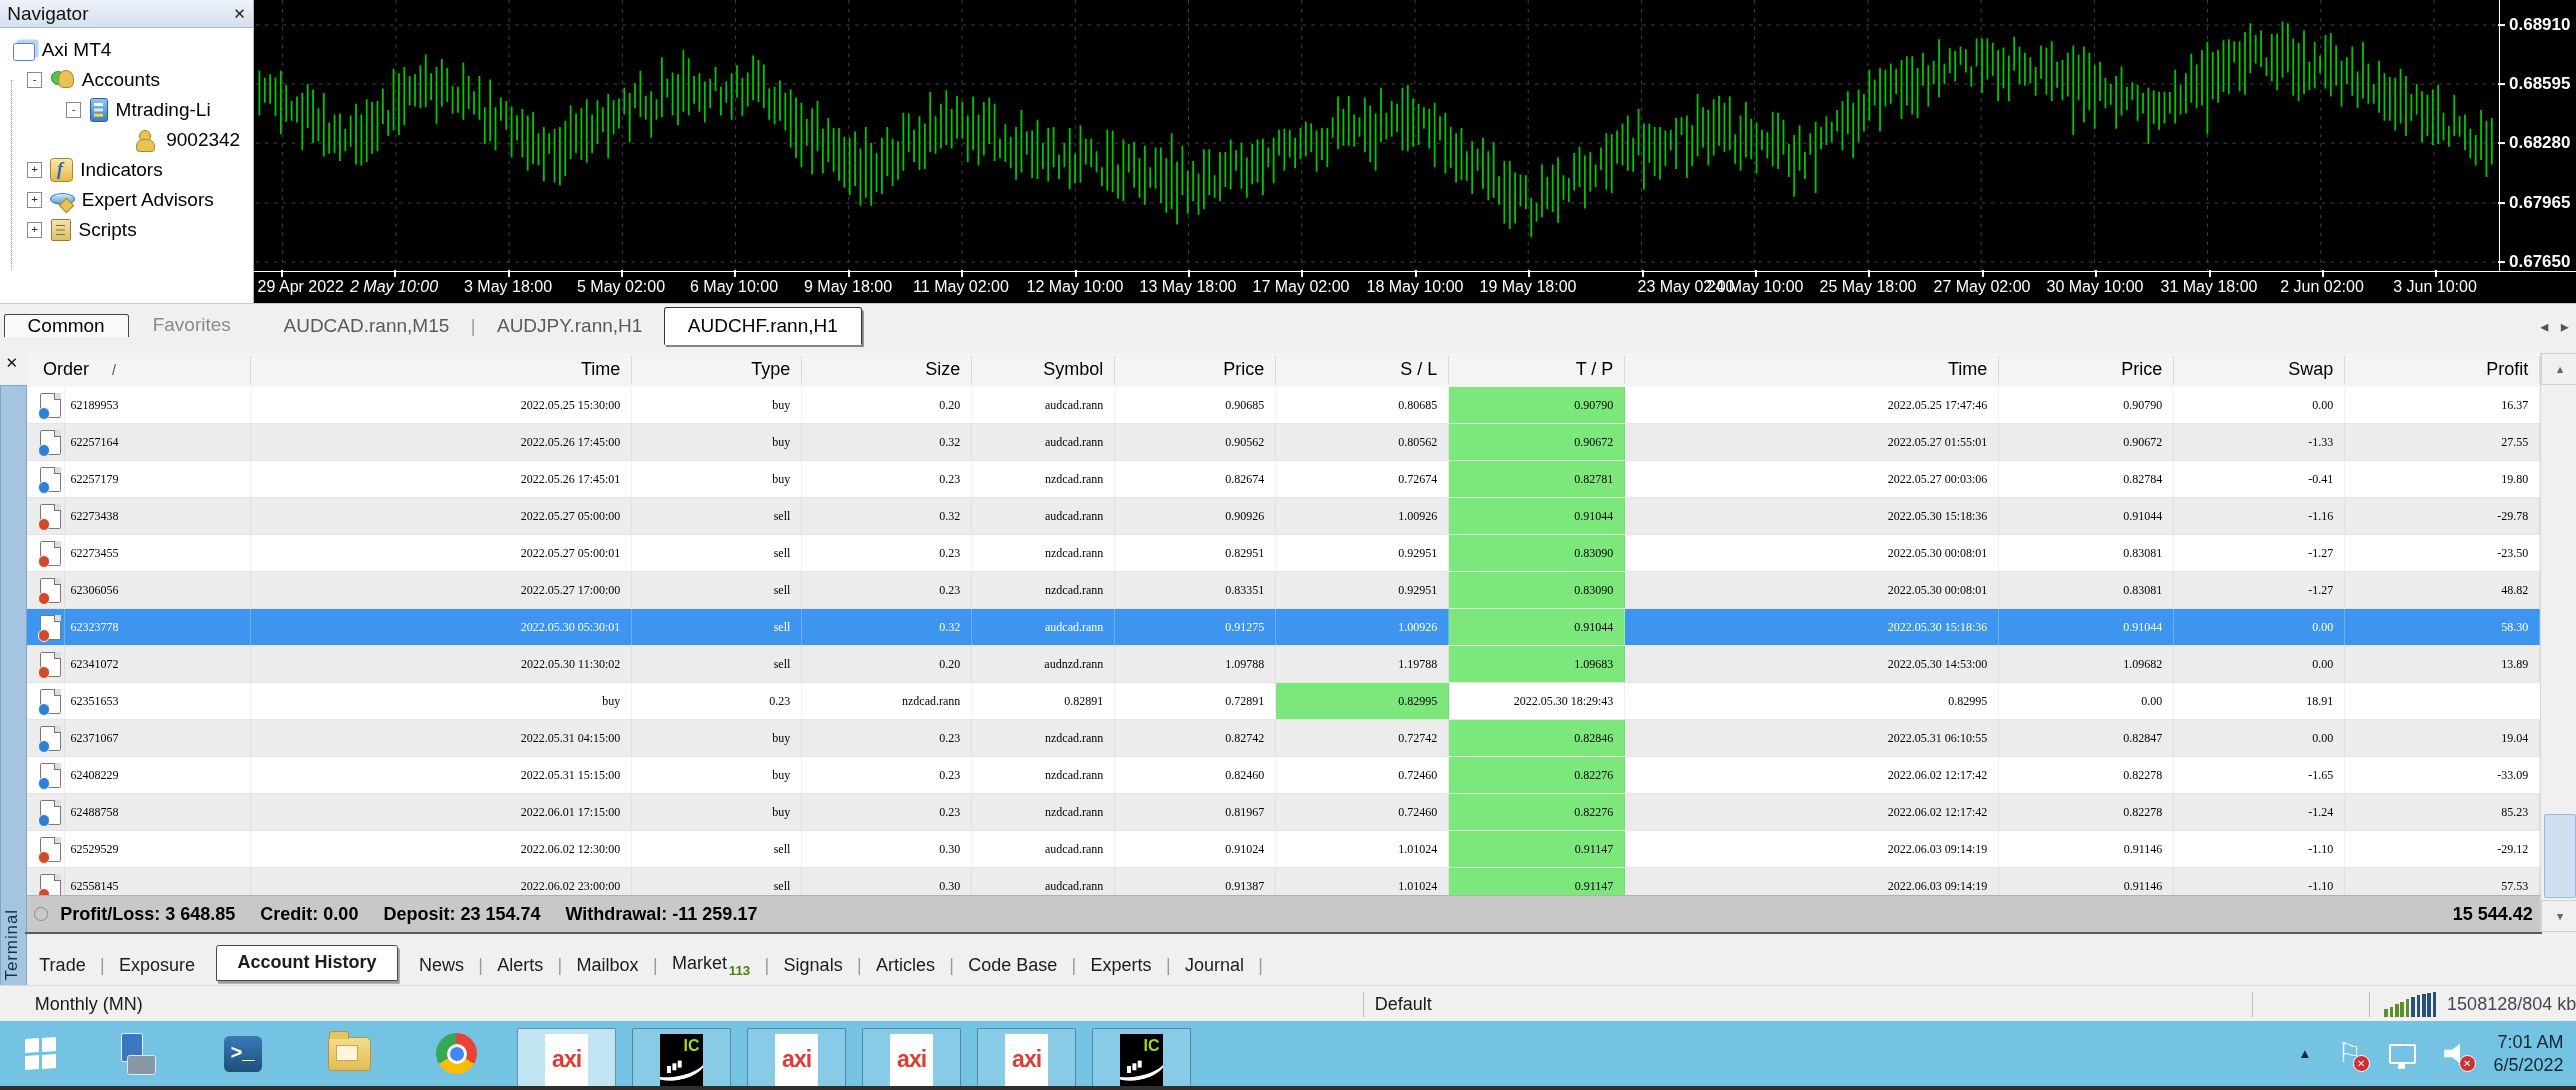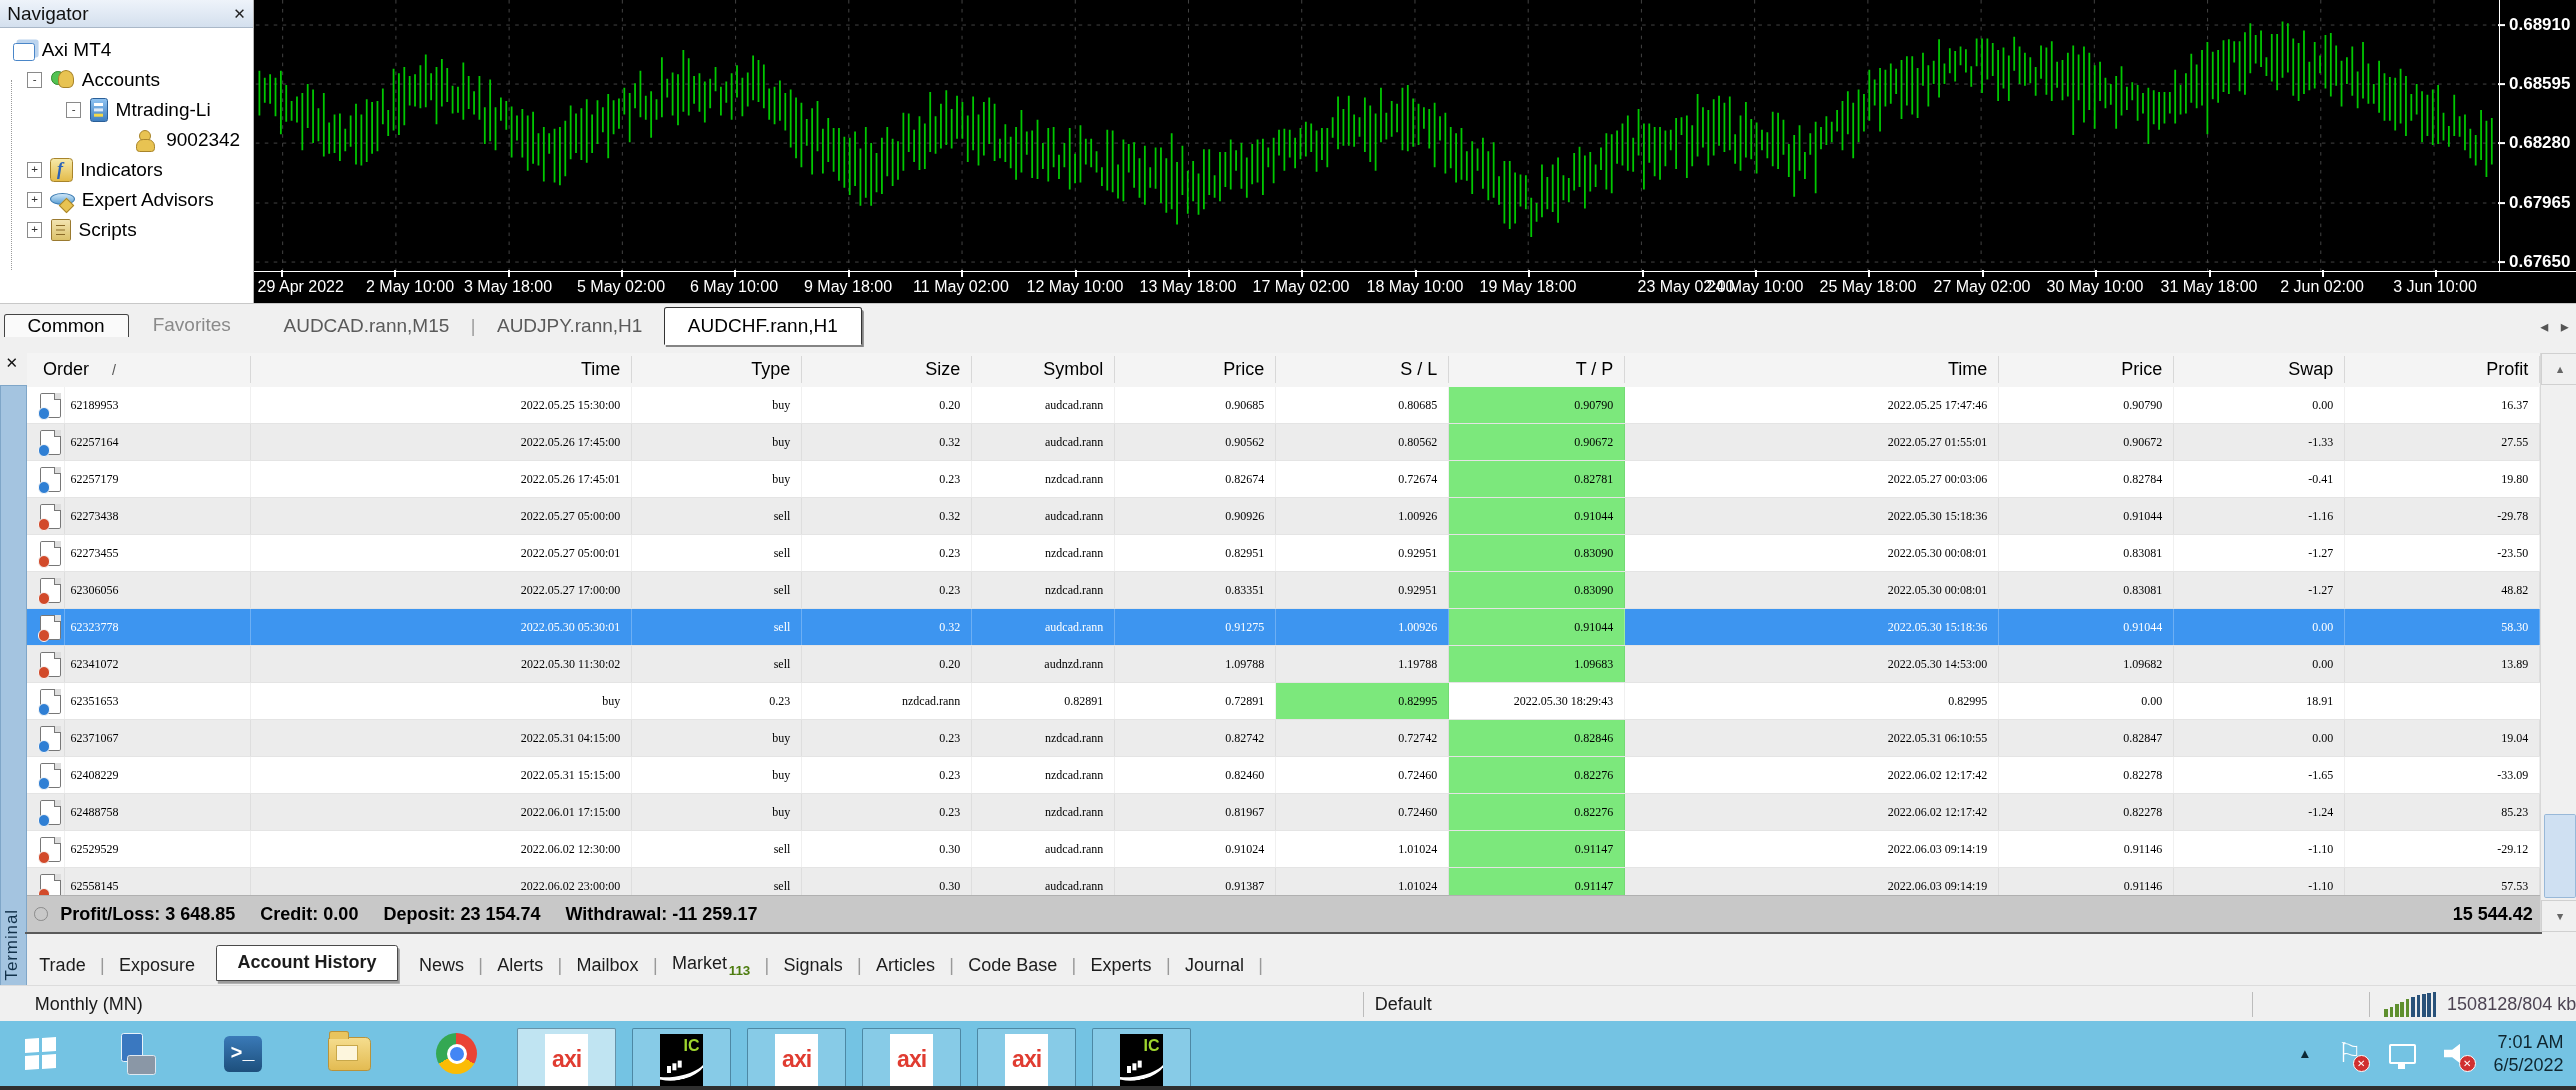--- a/index.html
+++ b/index.html
@@ -190,21 +190,21 @@
         <span class="price-label" style="top: 143px;">0.68280</span>
         <span class="price-tick" style="top: 203px;"></span>
         <span class="price-label" style="top: 203px;">0.67965</span>
         <span class="price-tick" style="top: 262px;"></span>
         <span class="price-label" style="top: 262px;">0.67650</span>
       </div>
     <div id="date-strip">
         <span class="date-tick" style="left: 27px;"></span>
         <span class="date-label first" style="left: 3.6px;">29 Apr 2022</span>
         <span class="date-tick" style="left: 140px;"></span>
-        <span class="date-label" style="left: 156px;">2 May 10:00</span>
+        <span class="date-label" style="left: 140px; font-style: italic;">2 May 10:00</span>
         <span class="date-tick" style="left: 254px;"></span>
         <span class="date-label" style="left: 254px;">3 May 18:00</span>
         <span class="date-tick" style="left: 367px;"></span>
         <span class="date-label" style="left: 367px;">5 May 02:00</span>
         <span class="date-tick" style="left: 480px;"></span>
         <span class="date-label" style="left: 480px;">6 May 10:00</span>
         <span class="date-tick" style="left: 594px;"></span>
         <span class="date-label" style="left: 594px;">9 May 18:00</span>
         <span class="date-tick" style="left: 707px;"></span>
         <span class="date-label" style="left: 707px;">11 May 02:00</span>

